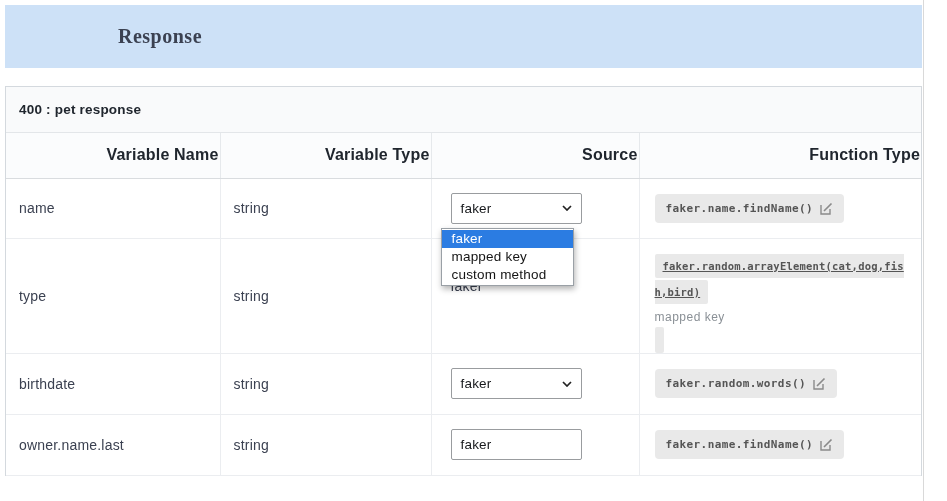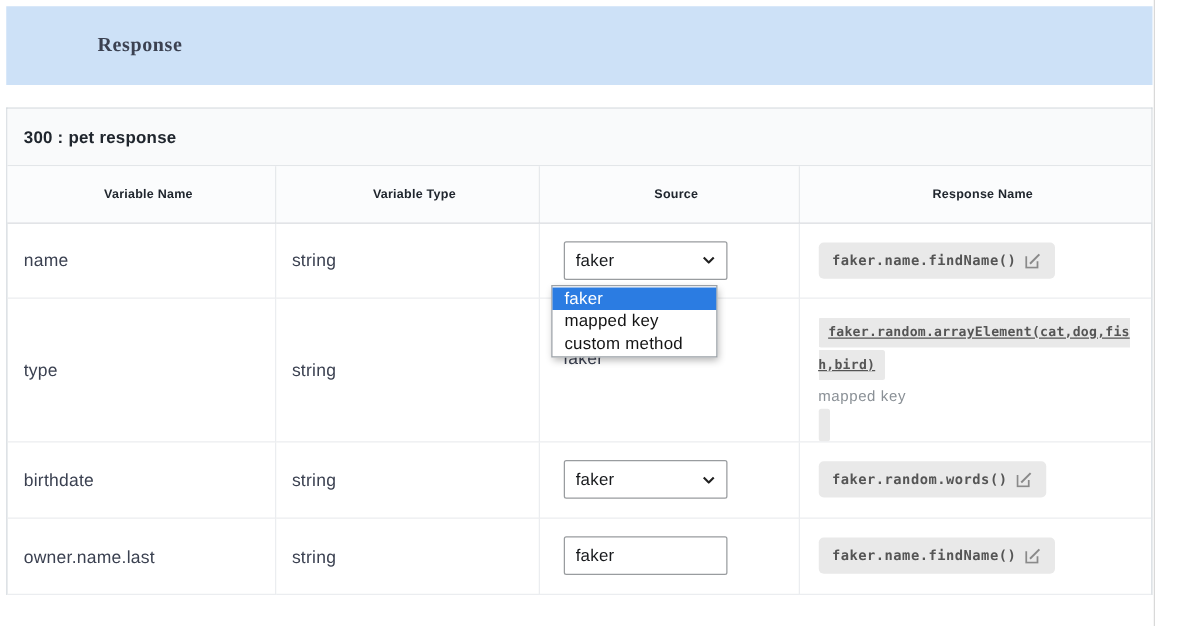--- a/index.html
+++ b/index.html
@@ -16,38 +16,38 @@
   }
   .page { margin-left: 5px; width: 917px; }
 
   
   .response-header {
     margin-top: 5px; height: 63px; background: #cde1f7;
     display: flex; align-items: center;
   }
   .response-title {
     font-family: "Liberation Serif", serif; font-weight: bold;
-    font-size: 16px; color: #3b4151; letter-spacing: .5px;
-    padding-left: 73px; margin: 0;
+    font-size: 20px; color: #3b4151; letter-spacing: .5px;
+    padding-left: 113px; margin: 0;
   }
   .gap { height: 18px; }
 
   
   .section { border: 1px solid #d4d9de; border-bottom: none; background: #fff; }
   .status-bar {
     height: 46px; background: #f9fafb; border-bottom: 1px solid #e3e6e9;
     display: flex; align-items: center; padding-left: 13px;
     font-size: 13.5px; font-weight: bold; color: #20262e; letter-spacing: .2px;
   }
 
   table { border-collapse: collapse; table-layout: fixed; width: 100%; }
   col.c1 { width: 214px; } col.c2 { width: 211px; } col.c3 { width: 208px; }
   th {
-    height: 45px; background: #fbfcfd; text-align: center;
-    padding-left: 13px; font-size: 10px; color: #20262e;
+    height: 45px; background: #fbfcfd; text-align: right;
+    padding-left: 13px; font-size: 16px; color: #20262e;
     border-right: 1px solid #e6e9ec; border-bottom: 1px solid #d9dcdf;
     font-weight: bold; letter-spacing: .2px;
   }
   th:last-child { border-right: none; }
   td {
     border-right: 1px solid #ebedf0; border-bottom: 1px solid #ebedf0;
     vertical-align: middle; padding-left: 13px;
     font-size: 14px; color: #3b4151; letter-spacing: .2px;
   }
   td:last-child { border-right: none; }
@@ -107,36 +107,36 @@
 <div class="page">
 
   <div class="response-header" style="background: rgb(205, 225, 247);">
     <h4 class="response-title">Response</h4>
   </div>
 
   <div class="gap"></div>
 
   <div class="section">
     <div class="status-bar">
-      <span>300 : pet response</span>
+      <span>400 : pet response</span>
     </div>
 
     <table>
       <colgroup>
           <col class="c1">
           <col class="c2">
           <col class="c3">
           <col>
         </colgroup>
       <thead>
         <tr>
           <th>Variable Name</th>
           <th>Variable Type</th>
           <th>Source</th>
-          <th>Response Name</th>
+          <th>Function Type</th>
         </tr>
       </thead>
       <tbody>
 
         <tr class="r0">
           <td>name</td>
           <td>string</td>
           <td class="source-cell">
             <div class="select">
               <span>faker</span>

